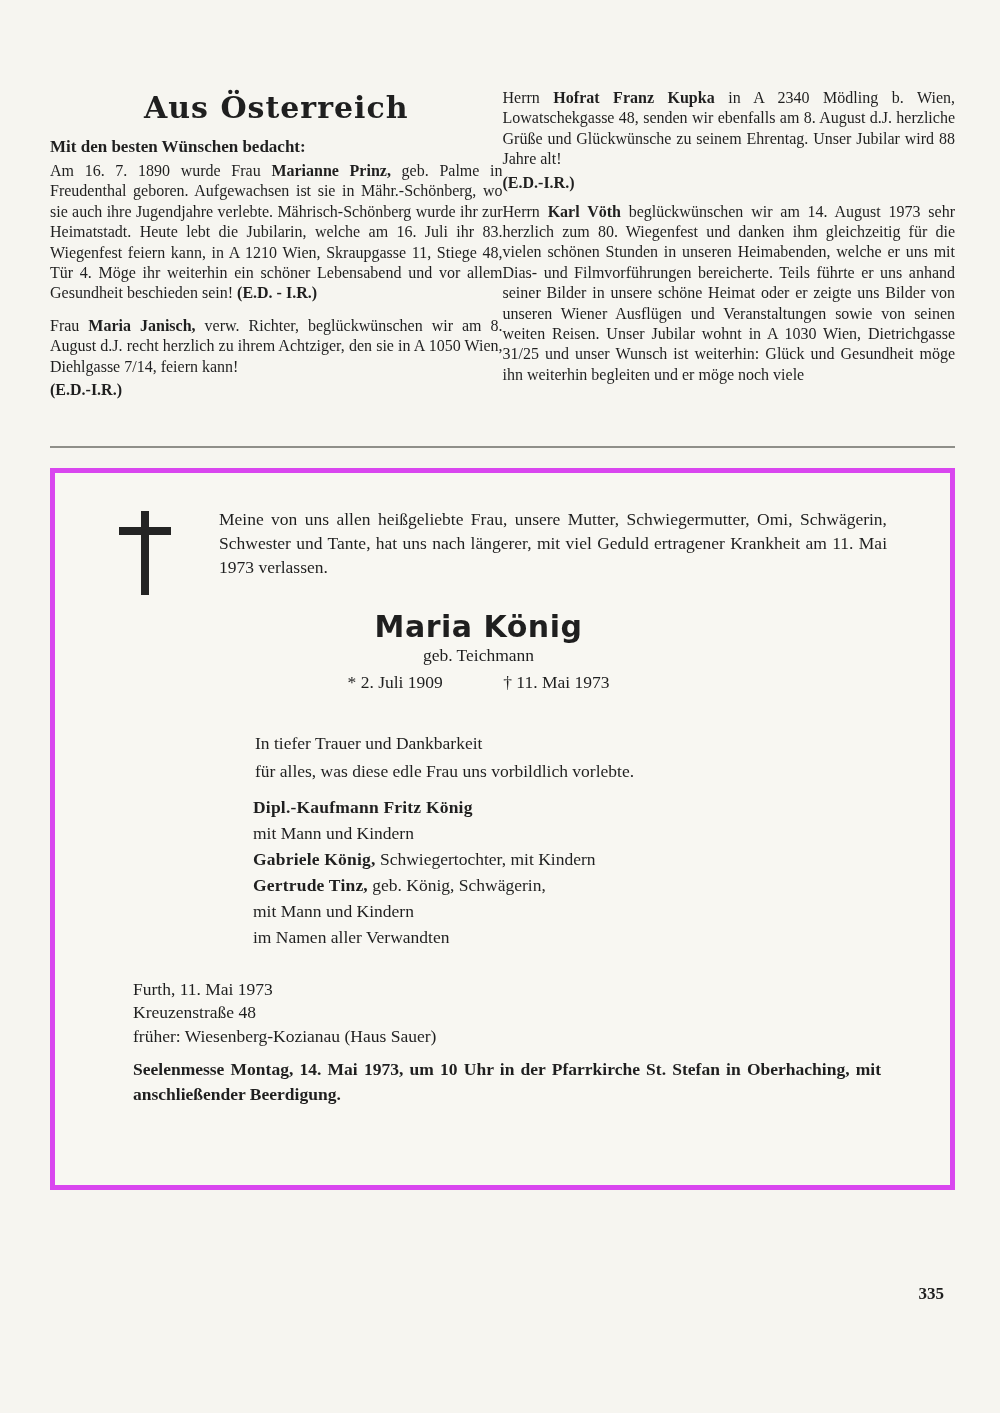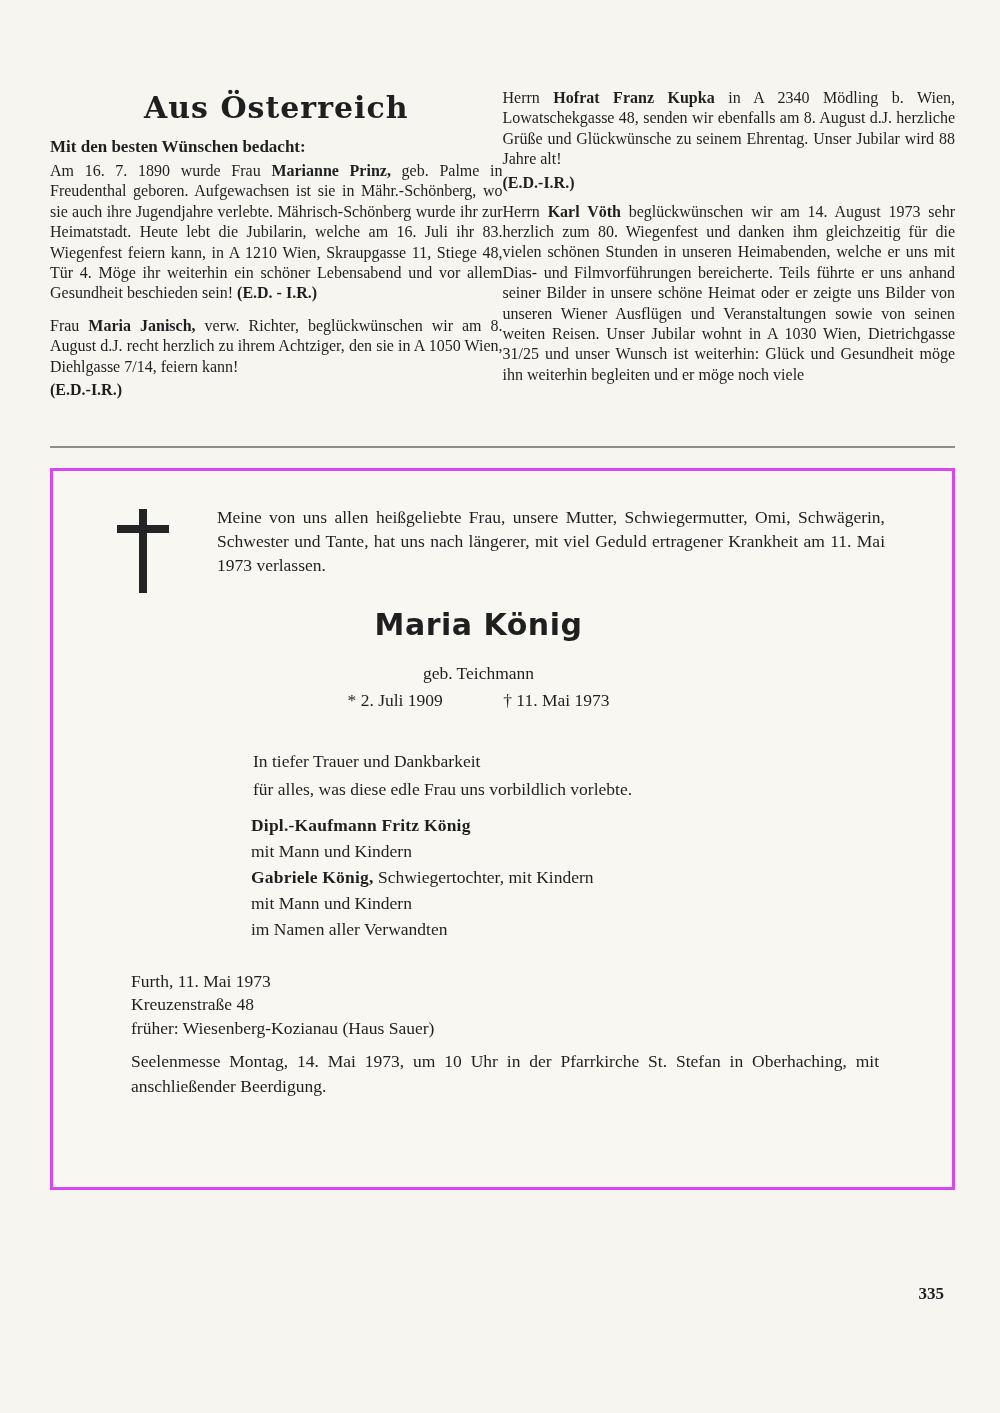--- a/index.html
+++ b/index.html
@@ -37,48 +37,48 @@
   .sig { text-align:left; font-weight:bold; font-size:16px; margin:-8px 2px 10px 0; }
 
   .divider {
     border:none; border-top:2px solid #8f8f89;
     margin:12px 45px 0 50px;
   }
 
   
   .ob-box {
     margin:20px 45px 0 50px;
-    border:3px solid #d946ef;
+    border:5px solid #d946ef;
     height:722px;
     overflow:hidden;
     padding:34px 48px 0 0;
     background:#f8f7f2;
   }
   .ob-intro-row { display:flex; margin-left:64px; }
   .cross { width:52px; height:84px; flex:0 0 52px; margin:4px 48px 0 0; }
   .ob-intro {
     width:668px;
     font-size:17.5px; line-height:24px;
     text-align:justify;
   }
   .ob-name {
     text-align:center;
     font-family:"DejaVu Sans", sans-serif;
     font-weight:bold; font-size:30px; letter-spacing:.5px;
     margin-top:14px;
   }
-  .ob-maiden { text-align:center; font-size:17.5px; margin-top:21px; }
+  .ob-maiden { text-align:center; font-size:17.5px; margin-top:1px; }
   .ob-dates { text-align:center; font-size:17.5px; margin-top:6px; }
   .ob-dates span + span { margin-left:56px; }
   .ob-grief { margin:36px 0 0 200px; font-size:17.5px; line-height:28px; }
   .ob-mourners { margin:9px 0 0 198px; font-size:17.5px; line-height:26px; }
   .ob-mourners .mline b { letter-spacing:.2px; }
   .ob-footer { margin:28px 0 0 78px; font-size:17.5px; line-height:23px; }
   .ob-footer .former { margin-top:1px; }
-  .ob-footer .mass { margin-top:9px; width:748px; line-height:25px; text-align:justify; }
+  .ob-footer .mass { margin-top:9px; width:748px; line-height:25px; text-align:justify;font-weight:bold; }
 
   .page-num {
     position:absolute; top:1284px; right:56px;
     font-size:17px; font-weight:bold;
   }
 </style>
 </head>
 <body>
 
 <div class="sheet">
@@ -118,20 +118,21 @@
 
     <div class="ob-grief">
       <div>In tiefer Trauer und Dankbarkeit</div>
       <div>für alles, was diese edle Frau uns vorbildlich vorlebte.</div>
     </div>
 
     <div class="ob-mourners">
       <div class="mline"><b>Dipl.-Kaufmann Fritz König</b></div>
       <div class="mline"><span>mit Mann und Kindern</span></div>
       <div class="mline"><b>Gabriele König,</b><span> Schwiegertochter, mit Kindern</span></div>
+      <div class="mline"><b>Gertrude Tinz,</b><span> geb. König, Schwägerin,</span></div>
       <div class="mline"><span>mit Mann und Kindern</span></div>
       <div class="mline"><span>im Namen aller Verwandten</span></div>
     </div>
 
     <div class="ob-footer">
       <div>Furth, 11. Mai 1973</div>
       <div>Kreuzenstraße 48</div>
       <div class="former">früher: Wiesenberg-Kozianau (Haus Sauer)</div>
       <p class="mass">Seelenmesse Montag, 14. Mai 1973, um 10 Uhr in der Pfarrkirche St. Stefan in Oberhaching, mit anschließender Beerdigung.</p>
     </div>

